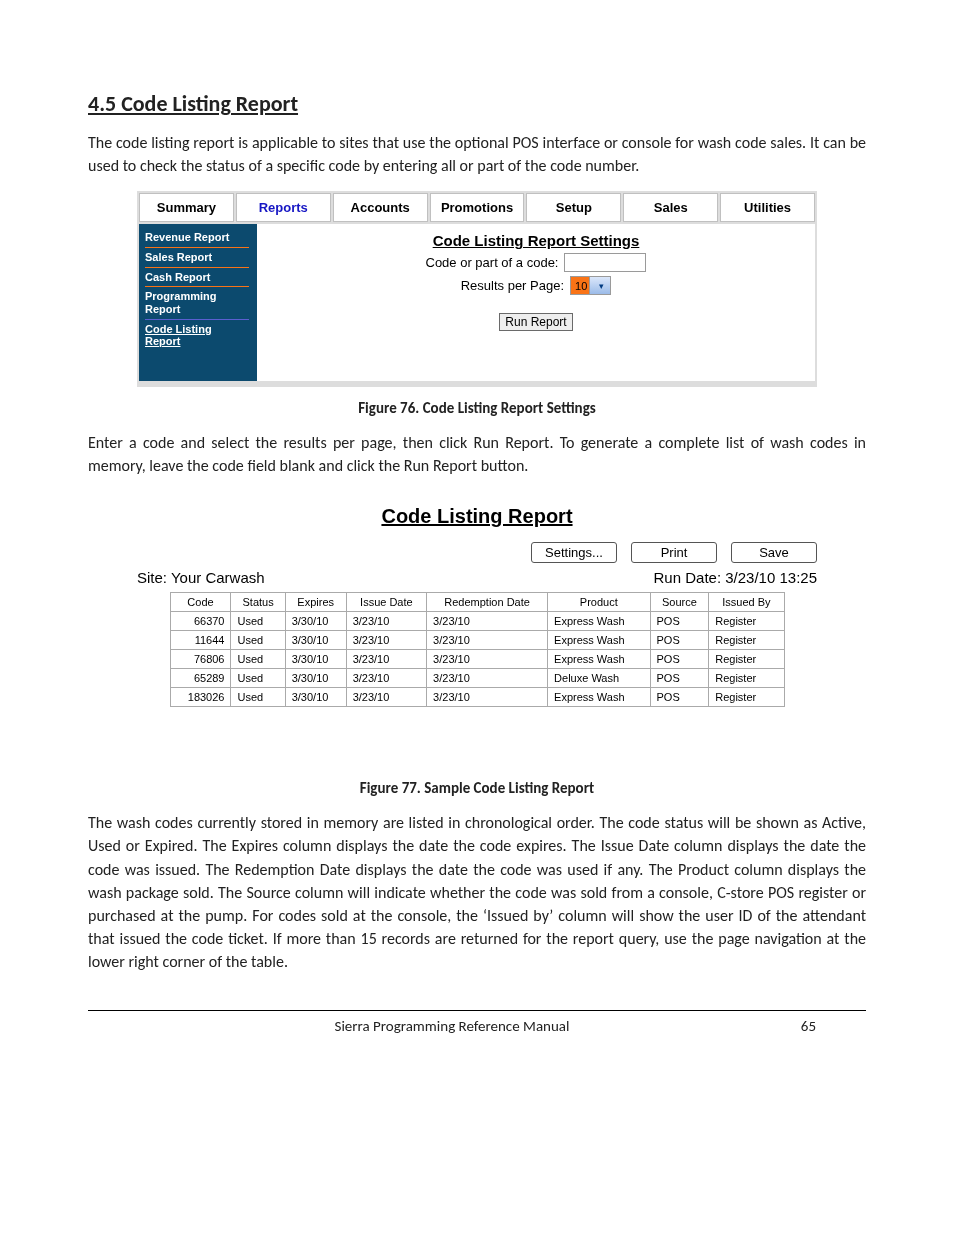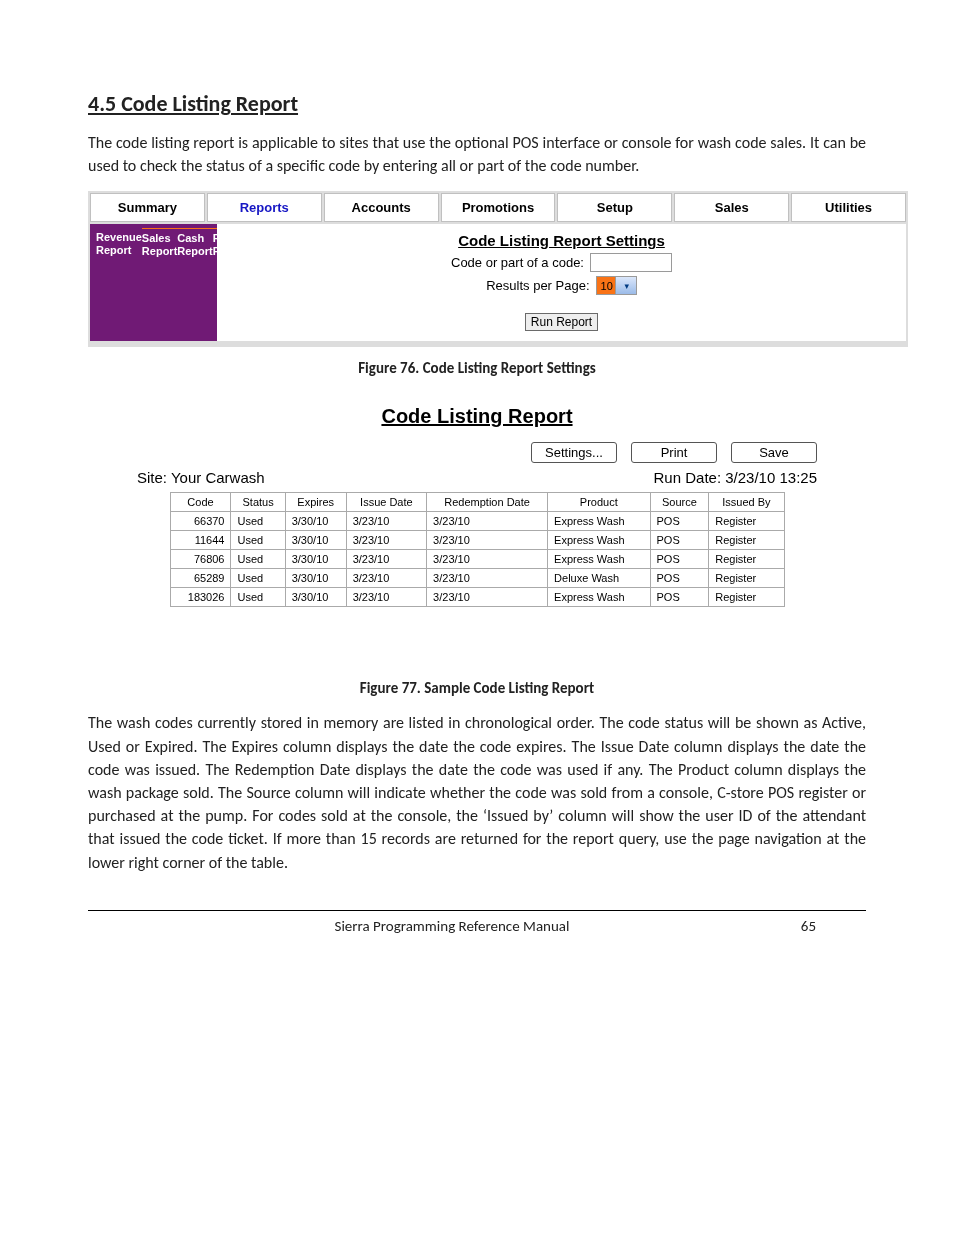--- a/index.html
+++ b/index.html
@@ -31,21 +31,21 @@
   .figure-caption {
     font-weight: 700;
     font-size: 15px;
     text-align: center;
     margin: 12px 0 14px 0;
   }
 
   
   .fig1 {
     margin: 4px auto 6px auto;
-    width: 820px;
+    width: 680px;
     background: #ddd;
     padding: 2px 2px 6px 2px;
     box-sizing: border-box;
     font-family: Arial, sans-serif;
     font-size: 13px;
     color: #000;
   }
   .fig1-tabs {
     display: flex;
     gap: 2px;
@@ -63,27 +63,27 @@
   }
   .fig1-tab.current {
     color: #1616c4;
   }
   .fig1-body {
     display: flex;
     margin-top: 2px;
   }
   .fig1-side {
     width: 104px;
-    background: #701a75;
-    padding: 4px 17px 30px 6px;
+    background: #0c4a6e;
+    padding: 4px 8px 30px 6px;
     color: #fff;
     font-weight: 700;
     font-size: 11px;
     display: flex;
-    flex-direction: row;
+    flex-direction: column;
   }
   .fig1-side-item {
     padding: 3px 0 3px 0;
     border-top: 1px solid #f97316;
     line-height: 1.15;
   }
   .fig1-side-item:first-child { border-top: none; }
   .fig1-side-item.selected {
     text-decoration: underline;
     border-top: 1px solid #5a5fd0;
@@ -252,20 +252,21 @@
             <span class="arrow">▾</span>
           </span>
         </div>
         <span class="fig1-runbtn">Run Report</span>
       </div>
     </div>
   </div>
 
   <div class="figure-caption">Figure 76. Code Listing Report Settings</div>
 
+  <p class="body">Enter a code and select the results per page, then click Run Report. To generate a complete list of wash codes in memory, leave the code field blank and click the Run Report button.</p>
 
   <div class="fig2">
     <h3 class="report-title">Code Listing Report</h3>
     <div class="fig2-toolbar" id="fig2-toolbar">
         <div class="fig2-btn">Settings...</div>
         <div class="fig2-btn">Print</div>
         <div class="fig2-btn">Save</div>
       </div>
     <div class="fig2-meta">
       <span class="left">Site: Your Carwash</span>

